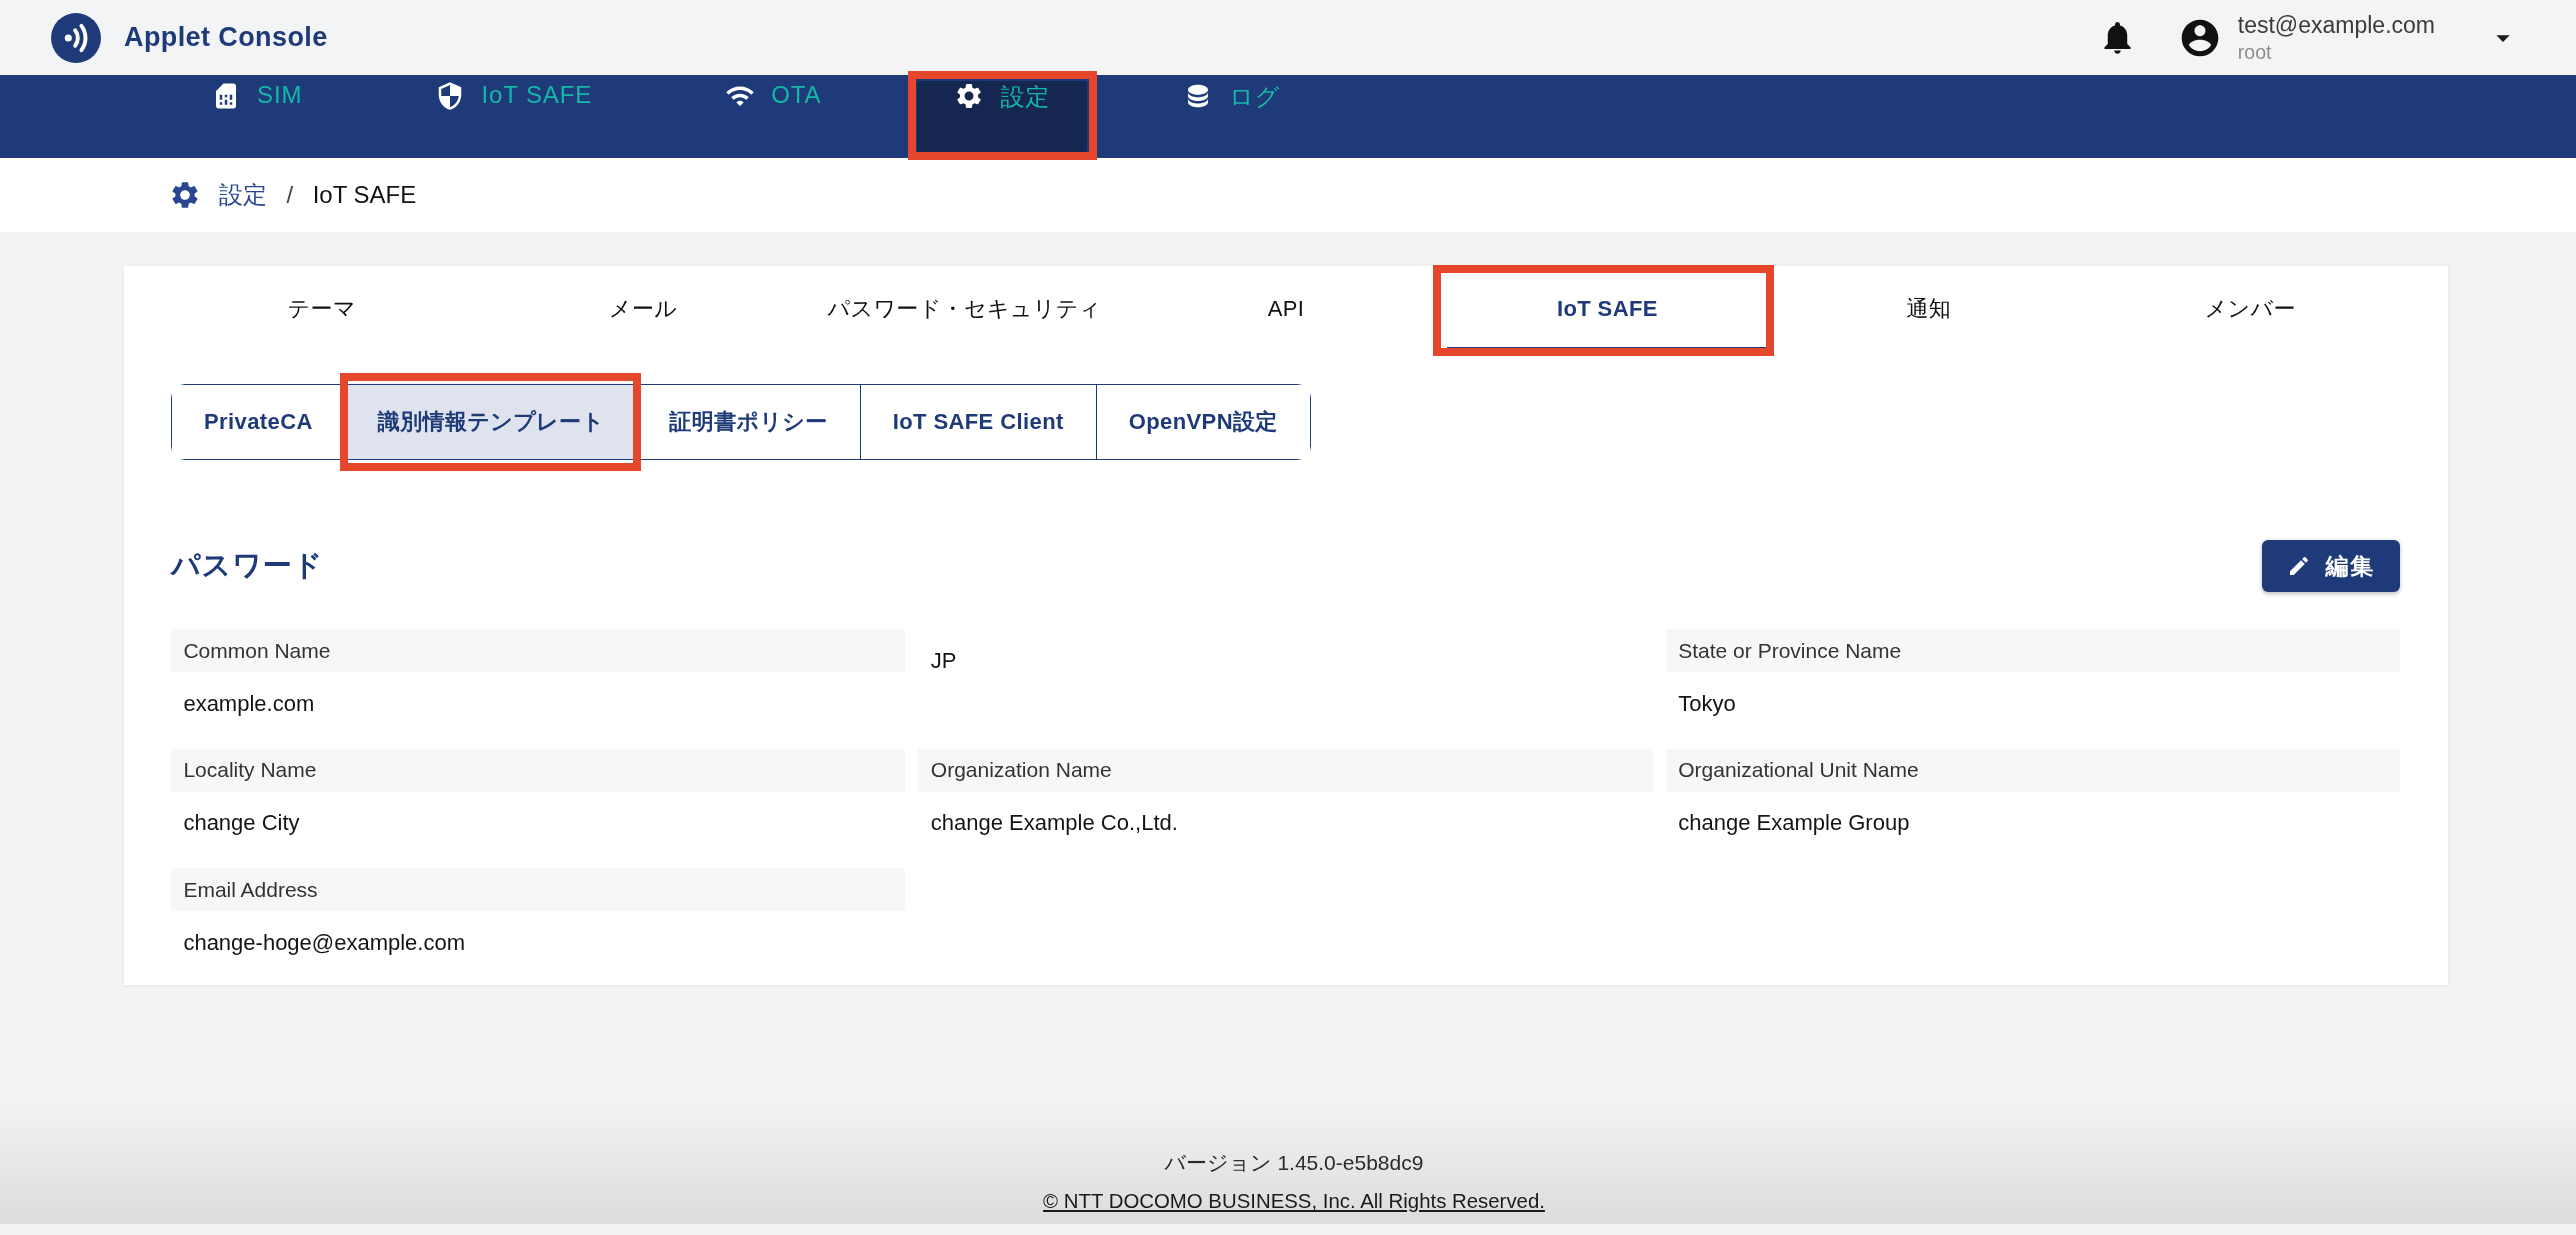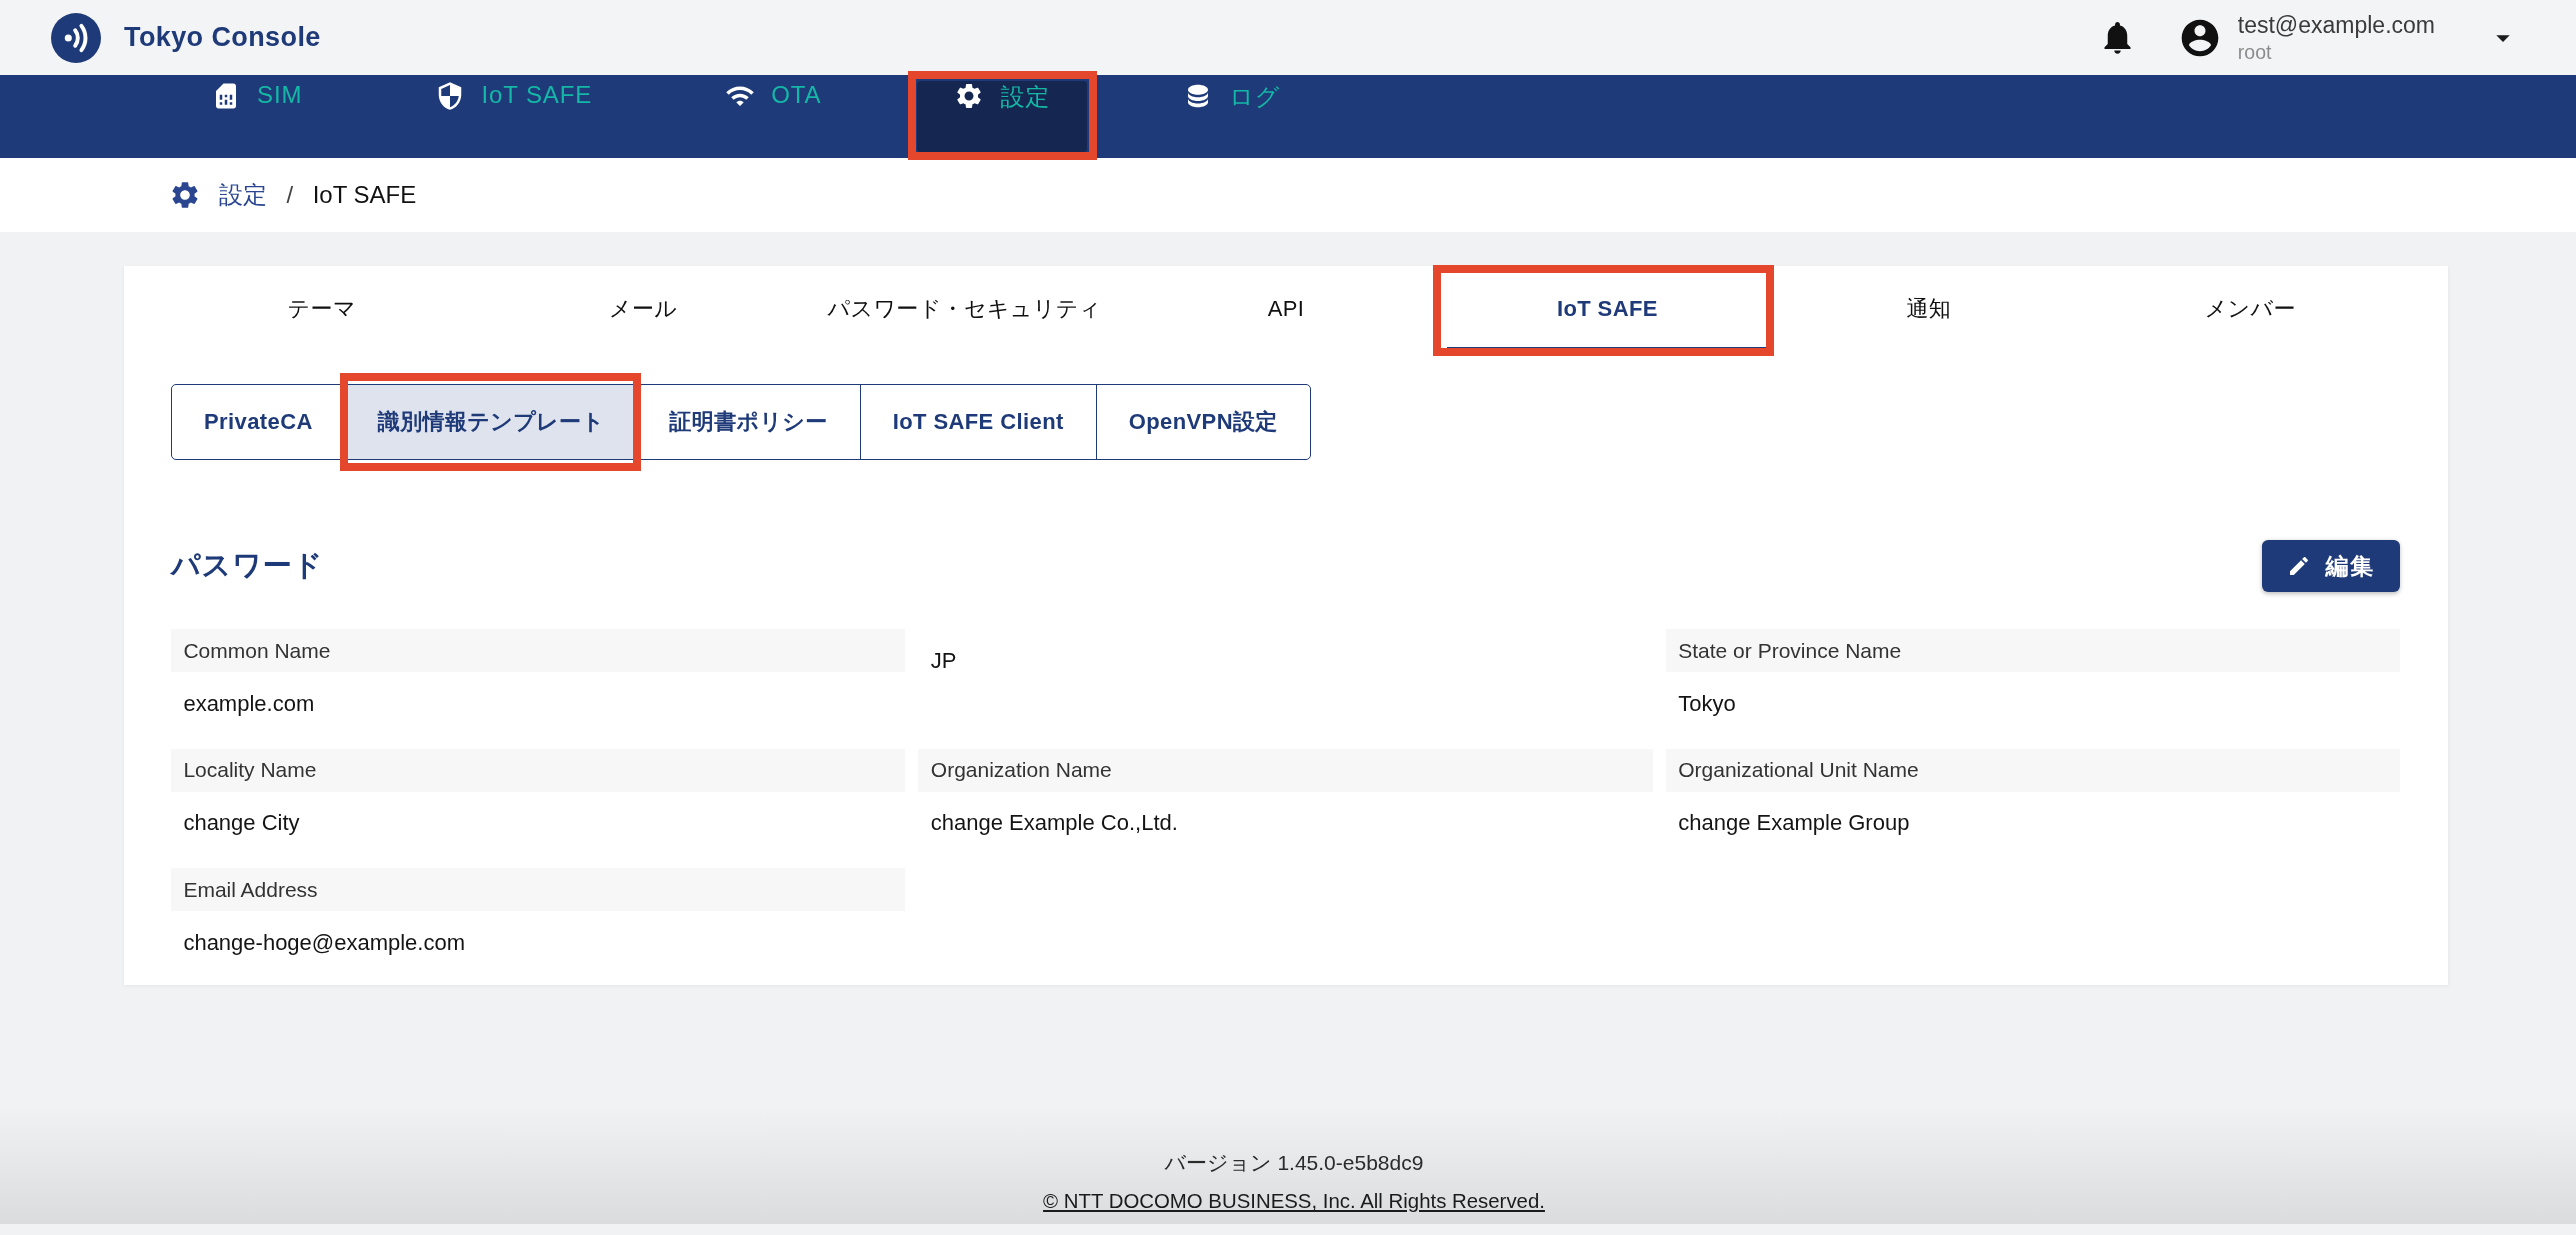--- a/index.html
+++ b/index.html
@@ -78,21 +78,21 @@
     background:none;border:none;cursor:pointer;font-family:inherit;
     font-size:22px;font-weight:500;color:#101010;letter-spacing:0.4px;
   }
   .tab.active{color:var(--navy);font-weight:bold;}
   .tab.active .tab-underline{
     position:absolute;left:0;right:0;bottom:0;height:5.3px;background:var(--navy);
   }
   .card-content{padding:32px 48px 0 47px;}
   
   .subtabs{
-    display:inline-flex;border:1.8px solid var(--navy);border-radius:5px;overflow:visible;
+    display:inline-flex;border:1.8px solid var(--navy);border-radius:14px;overflow:visible;
   }
   .subtab{
     position:relative;display:flex;align-items:center;justify-content:center;
     height:74px;padding:0 32px;background:#fff;border:none;cursor:pointer;font-family:inherit;
     border-right:1.8px solid var(--navy);
     font-size:22px;font-weight:bold;color:var(--navy);letter-spacing:0.4px;
   }
   .subtab:first-child{border-radius:7px 0 0 7px;}
   .subtab:last-child{border-right:none;border-radius:0 7px 7px 0;}
   .subtab.selected{background:var(--subtab-selected);}
@@ -131,21 +131,21 @@
 
 <header class="topbar">
   <span class="logo">
     <svg viewBox="0 0 24 24" width="50" height="50">
       <circle cx="12" cy="12" r="12" fill="#1e3a78"></circle>
       <circle cx="8.3" cy="12" r="1.7" fill="#fff"></circle>
       <path d="M11.6 8.3a6 6 0 0 1 0 7.4" stroke="#fff" stroke-width="1.9" fill="none" stroke-linecap="round"></path>
       <path d="M14.6 6.2a9.6 9.6 0 0 1 0 11.6" stroke="#fff" stroke-width="1.9" fill="none" stroke-linecap="round"></path>
     </svg>
   </span>
-  <h1 class="app-title">Tokyo Console</h1>
+  <h1 class="app-title">Applet Console</h1>
   <div class="topbar-spacer"></div>
   <button class="icon-btn bell-btn">
     <span>
       <svg viewBox="0 0 24 24" width="39" height="39" fill="#111">
         <path d="M12 22c1.1 0 2-.9 2-2h-4c0 1.1.9 2 2 2zm6-6v-5c0-3.07-1.63-5.64-4.5-6.32V4c0-.83-.67-1.5-1.5-1.5s-1.5.67-1.5 1.5v.68C7.64 5.36 6 7.92 6 11v5l-2 2v1h16v-1l-2-2z"></path>
       </svg>
     </span>
   </button>
   <button class="user-menu">
     <span>

